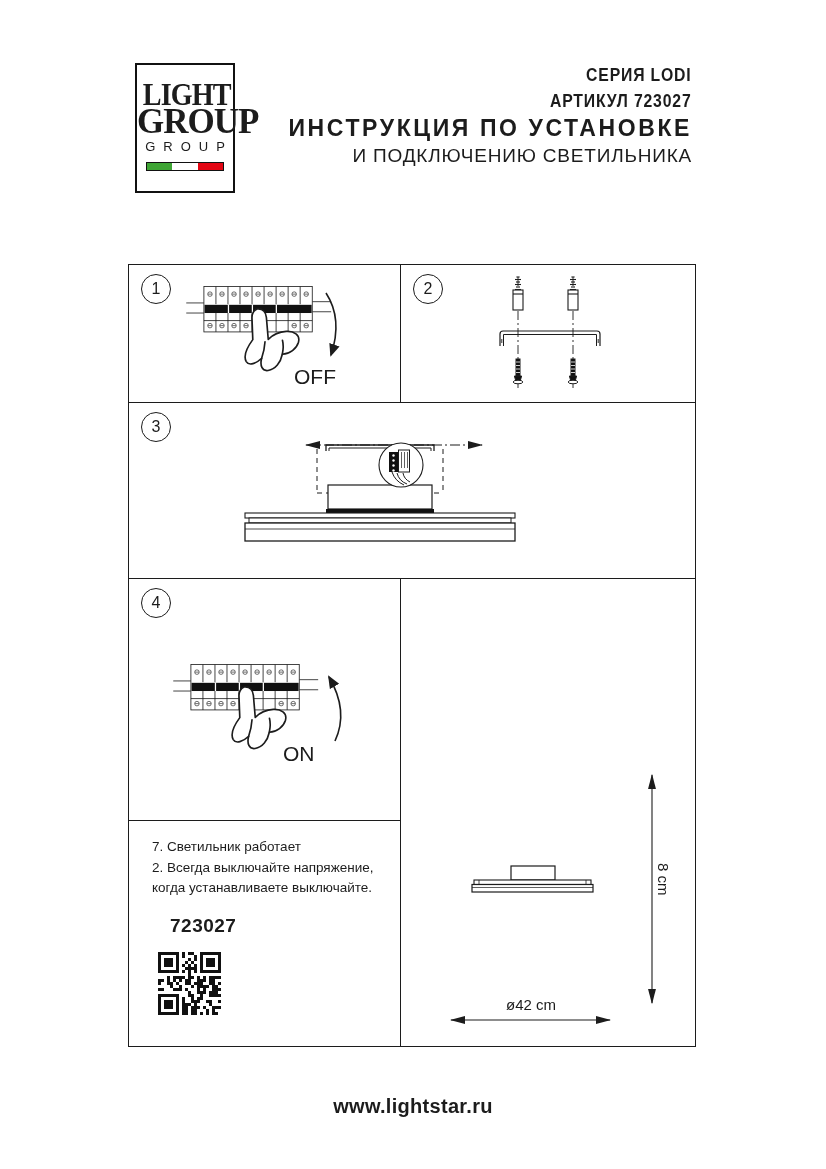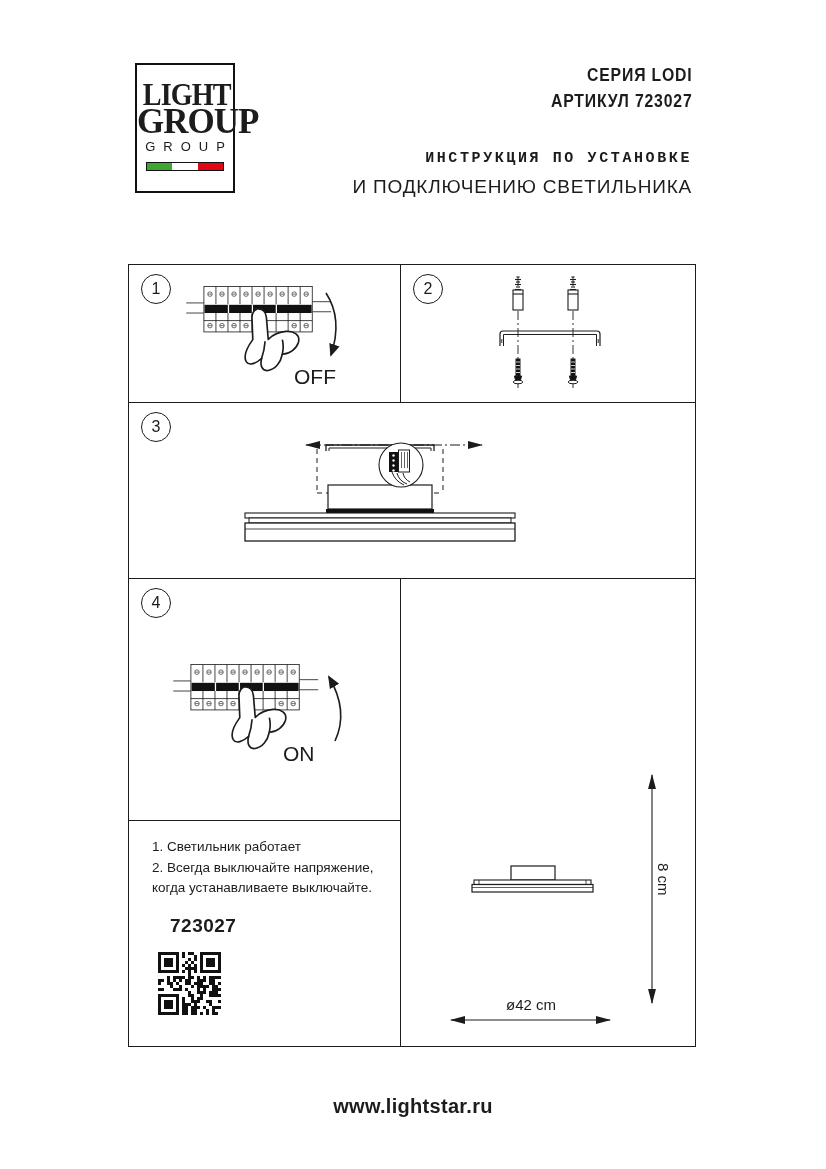--- a/index.html
+++ b/index.html
@@ -18,21 +18,21 @@
               font-size:35px;line-height:30px;letter-spacing:-1px;}
   .logo-word3{margin-top:3px;font-size:13px;letter-spacing:8px;text-indent:8px;line-height:14px;}
   .logo-flag{margin:8px auto 0;width:78px;height:9px;border:1.2px solid #111;
              box-sizing:border-box;display:flex;}
   .logo-flag span{flex:1;height:100%;}
 
   
   .header-text{position:absolute;right:134px;top:62px;text-align:right;white-space:nowrap;}
   .hdr-series,.hdr-article{font-weight:bold;font-size:19px;line-height:26px;letter-spacing:1px;
              transform:scale(.83,1);transform-origin:100% 50%;}
-  .hdr-title1{margin-top:31px;font-weight:bold;font-size:15px;line-height:28px;letter-spacing:2.6px;font-family:Liberation Mono, monospace;}
+  .hdr-title1{font-weight:bold;font-size:23px;line-height:28px;letter-spacing:2.6px;}
   .hdr-title2{font-weight:normal;font-size:19px;line-height:28px;letter-spacing:.8px;}
 
   
   .grid{position:absolute;left:128px;top:264px;width:568px;height:783px;
         border:1.5px solid #1c1c1c;box-sizing:border-box;}
   .cell{position:absolute;box-sizing:border-box;border-color:#1c1c1c;}
   .cell-1{left:0;top:0;width:272px;height:138px;border-right:1.5px solid;border-bottom:1.5px solid;}
   .cell-2{left:272px;right:0;top:0;height:138px;border-bottom:1.5px solid;}
   .cell-3{left:0;right:0;top:138px;height:176px;border-bottom:1.5px solid;}
   .cell-4{left:0;top:314px;width:272px;height:242px;border-right:1.5px solid;border-bottom:1.5px solid;}
@@ -206,21 +206,21 @@
       <svg width="270" height="240" viewBox="0 0 270 240">
         <use href="#breaker" transform="translate(43,78) scale(0.63)"></use>
         <use href="#hand" transform="translate(115,108) rotate(-15) scale(1.5)"></use>
         <path d="M206,162 Q220,132 200,98" fill="none" stroke="#1c1c1c" stroke-width="1.6" marker-end="url(#ah)"></path>
         <text x="154" y="182" font-size="21">ON</text>
       </svg>
     </div>
 
     <div class="cell cell-5">
       <div class="notes-text">
-        <div>1. Светильник работает</div>
+        <div>7. Светильник работает</div>
         <div>2. Всегда выключайте напряжение,</div>
         <div>когда устанавливаете выключайте.</div>
       </div>
       <div class="article-number">723027</div>
       <div class="qr">
         <svg id="qr-svg" width="63" height="63" viewBox="0 0 63 63">
             <rect x="0" y="0" width="3" height="3" fill="#111"></rect>
             <rect x="3" y="0" width="3" height="3" fill="#111"></rect>
             <rect x="6" y="0" width="3" height="3" fill="#111"></rect>
             <rect x="9" y="0" width="3" height="3" fill="#111"></rect>

